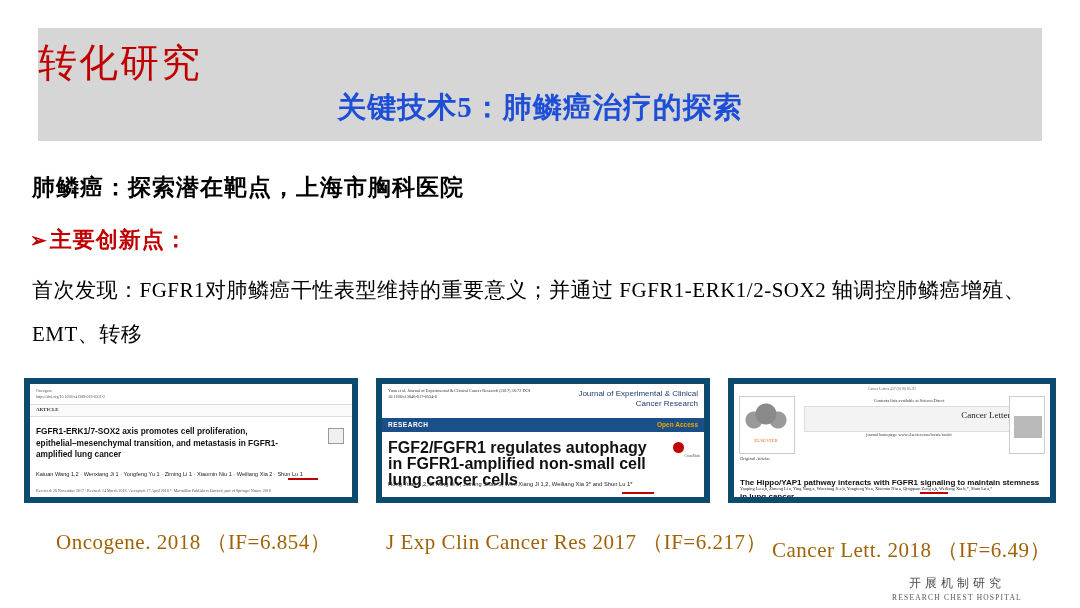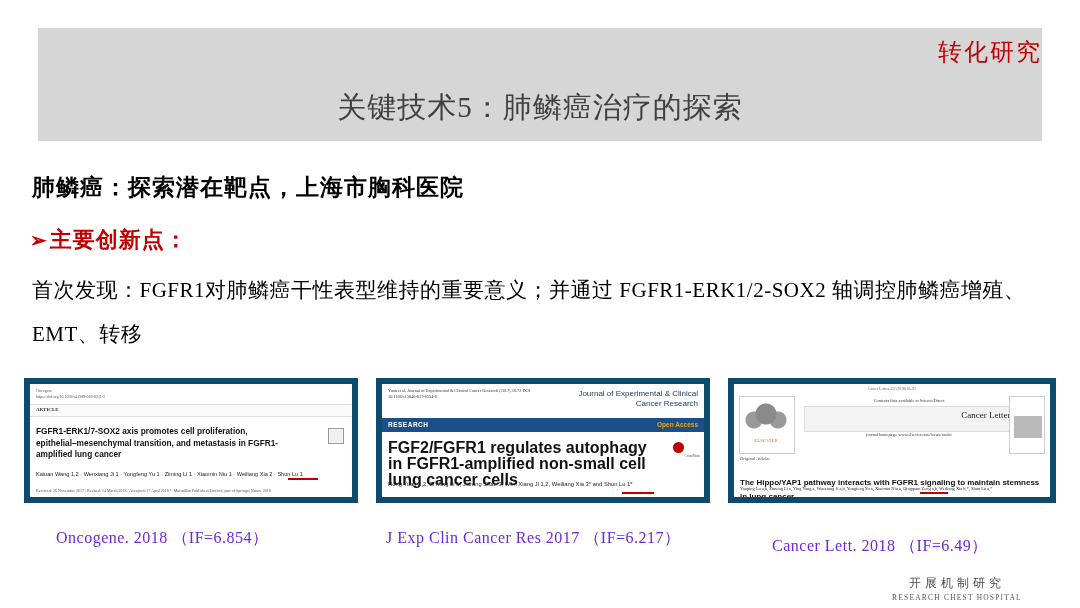--- a/index.html
+++ b/index.html
@@ -29,36 +29,37 @@
     top: 28px;
     width: 1004px;
     height: 113px;
     background: #d6d6d6;
   }
   .header-title {
     position: absolute;
     left: 0;
     top: 8px;
     width: 100%;
-    text-align: right;
-    font-size: 24px;
+    text-align: left;
+    font-size: 39px;
     color: #c00000;
     font-family: "Liberation Serif", serif;
     letter-spacing: 2px;
   }
   .header-subtitle {
     position: absolute;
     left: 0;
     top: 60px;
     width: 100%;
     text-align: center;
     font-size: 29px;
-    color: #404040;
+    color: #1d4ed8;
     font-family: "Liberation Serif", serif;
     letter-spacing: 1px;
+    font-weight: bold;
   }
 
   
   .body-heading {
     position: absolute;
     left: 32px;
     top: 172px;
     font-size: 23px;
     font-weight: bold;
     color: #000000;
@@ -251,22 +252,22 @@
     font-size: 3.3px; color: #555; line-height: 4.5px;
   }
   .t3 .underline-red {
     position: absolute; left: 186px; top: 108px; width: 28px; height: 2px; background: #c00000;
   }
 
   
   .caption {
     position: absolute;
     top: 528px;
-    font-size: 16px;
-    color: #6d28d9;
+    font-size: 21px;
+    color: #a16207;
     letter-spacing: 0.5px;
     font-family: "Liberation Serif", serif;
   }
   .caption.c1 { left: 56px; }
   .caption.c2 { left: 386px; }
   .caption.c3 { left: 772px; margin-top: 8px; }
 
   
   .footer-logo {
     position: absolute;

